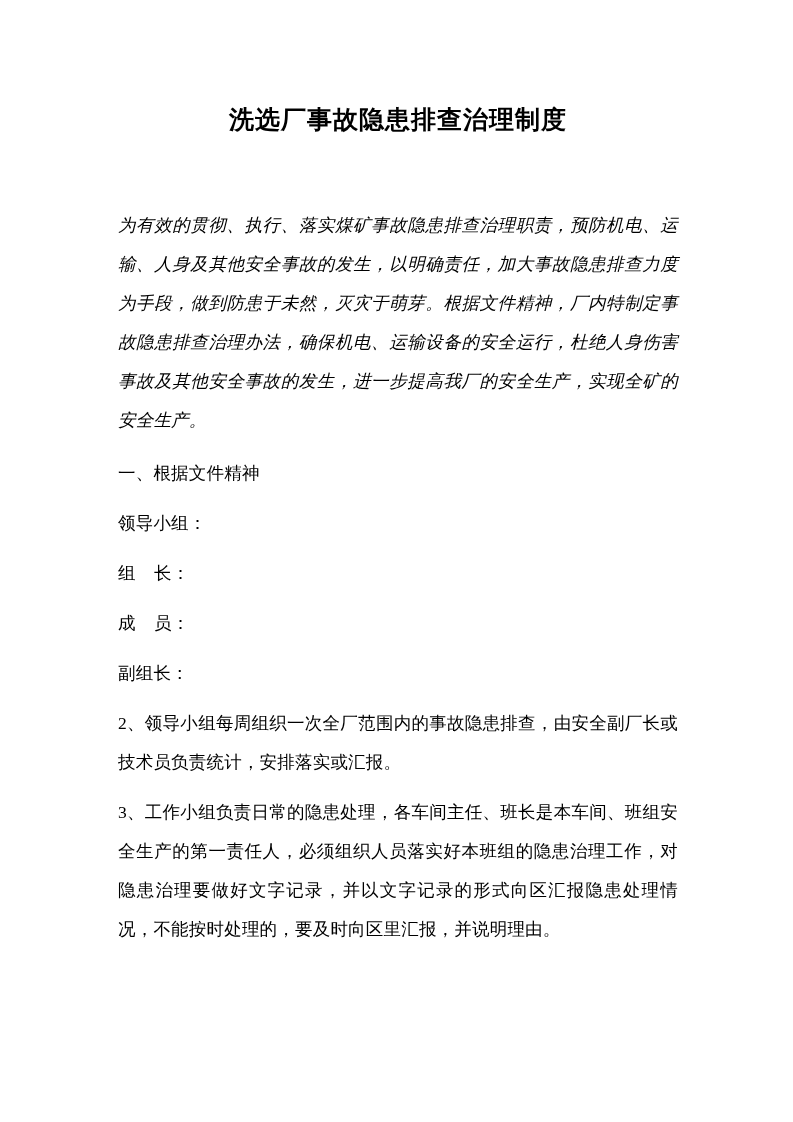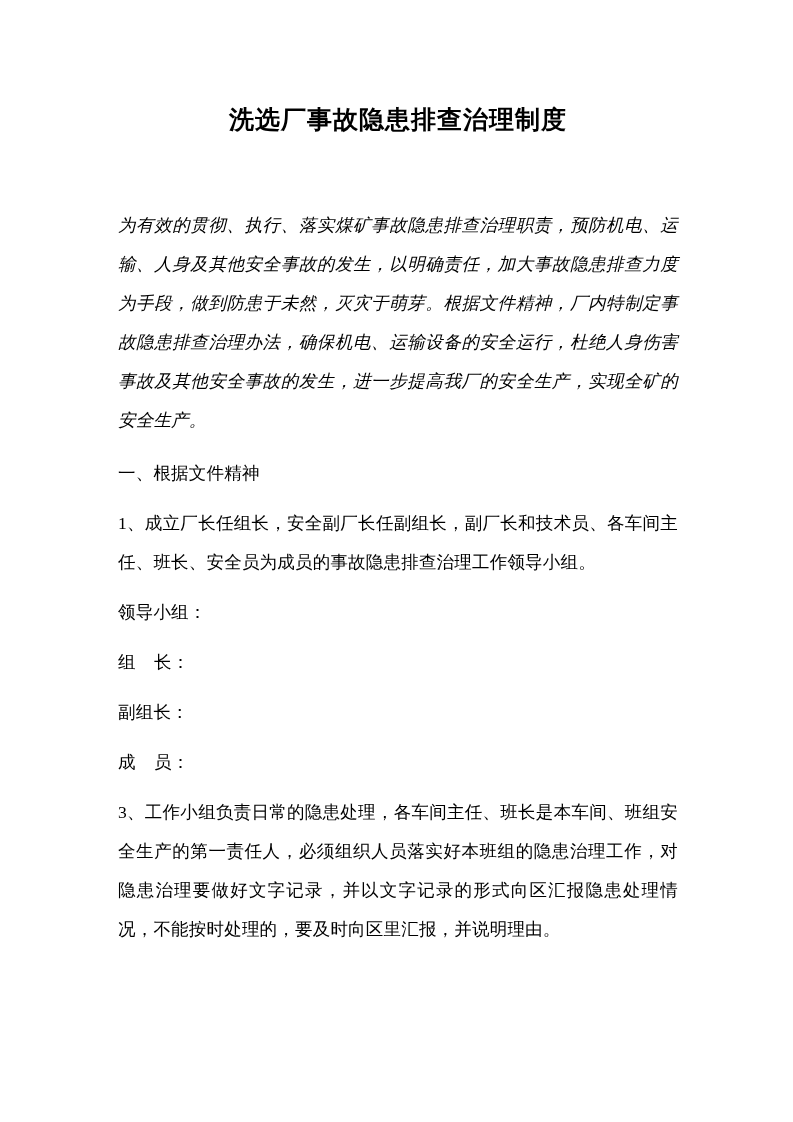--- a/index.html
+++ b/index.html
@@ -54,21 +54,21 @@
 </head>
 <body>
 
 <div class="page">
 
   <h1 class="doc-title">洗选厂事故隐患排查治理制度</h1>
 
   <div class="body-block">
     <p class="para spaced">为有效的贯彻、执行、落实煤矿事故隐患排查治理职责，预防机电、运输、人身及其他安全事故的发生，以明确责任，加大事故隐患排查力度为手段，做到防患于未然，灭灾于萌芽。根据文件精神，厂内特制定事故隐患排查治理办法，确保机电、运输设备的安全运行，杜绝人身伤害事故及其他安全事故的发生，进一步提高我厂的安全生产，实现全矿的安全生产。</p>
     <p class="para">一、根据文件精神</p>
-    <p class="para">1、成立厂长任组长，安全副厂长任副组长，副厂长和技术员、各车间主任、班长、安全员为成员的事故隐患排查治理工作领导小组。</p>
     <p class="para">领导小组：</p>
     <p class="para indent-label">组    长：</p>
+    <p class="para indent-label">成    员：</p>
     <p class="para indent-label">副组长：</p>
-    <p class="para indent-label">成    员：</p>
+    <p class="para">2、领导小组每周组织一次全厂范围内的事故隐患排查，由安全副厂长或技术员负责统计，安排落实或汇报。</p>
     <p class="para">3、工作小组负责日常的隐患处理，各车间主任、班长是本车间、班组安全生产的第一责任人，必须组织人员落实好本班组的隐患治理工作，对隐患治理要做好文字记录，并以文字记录的形式向区汇报隐患处理情况，不能按时处理的，要及时向区里汇报，并说明理由。</p>
   </div>
 
 </div>
 
 </body></html>

